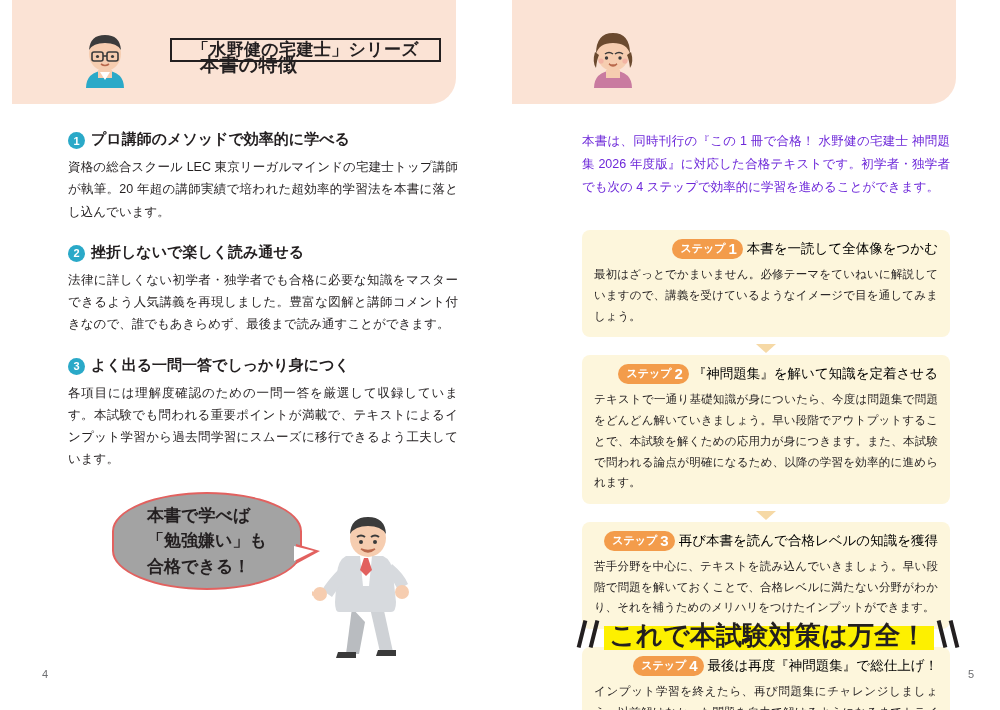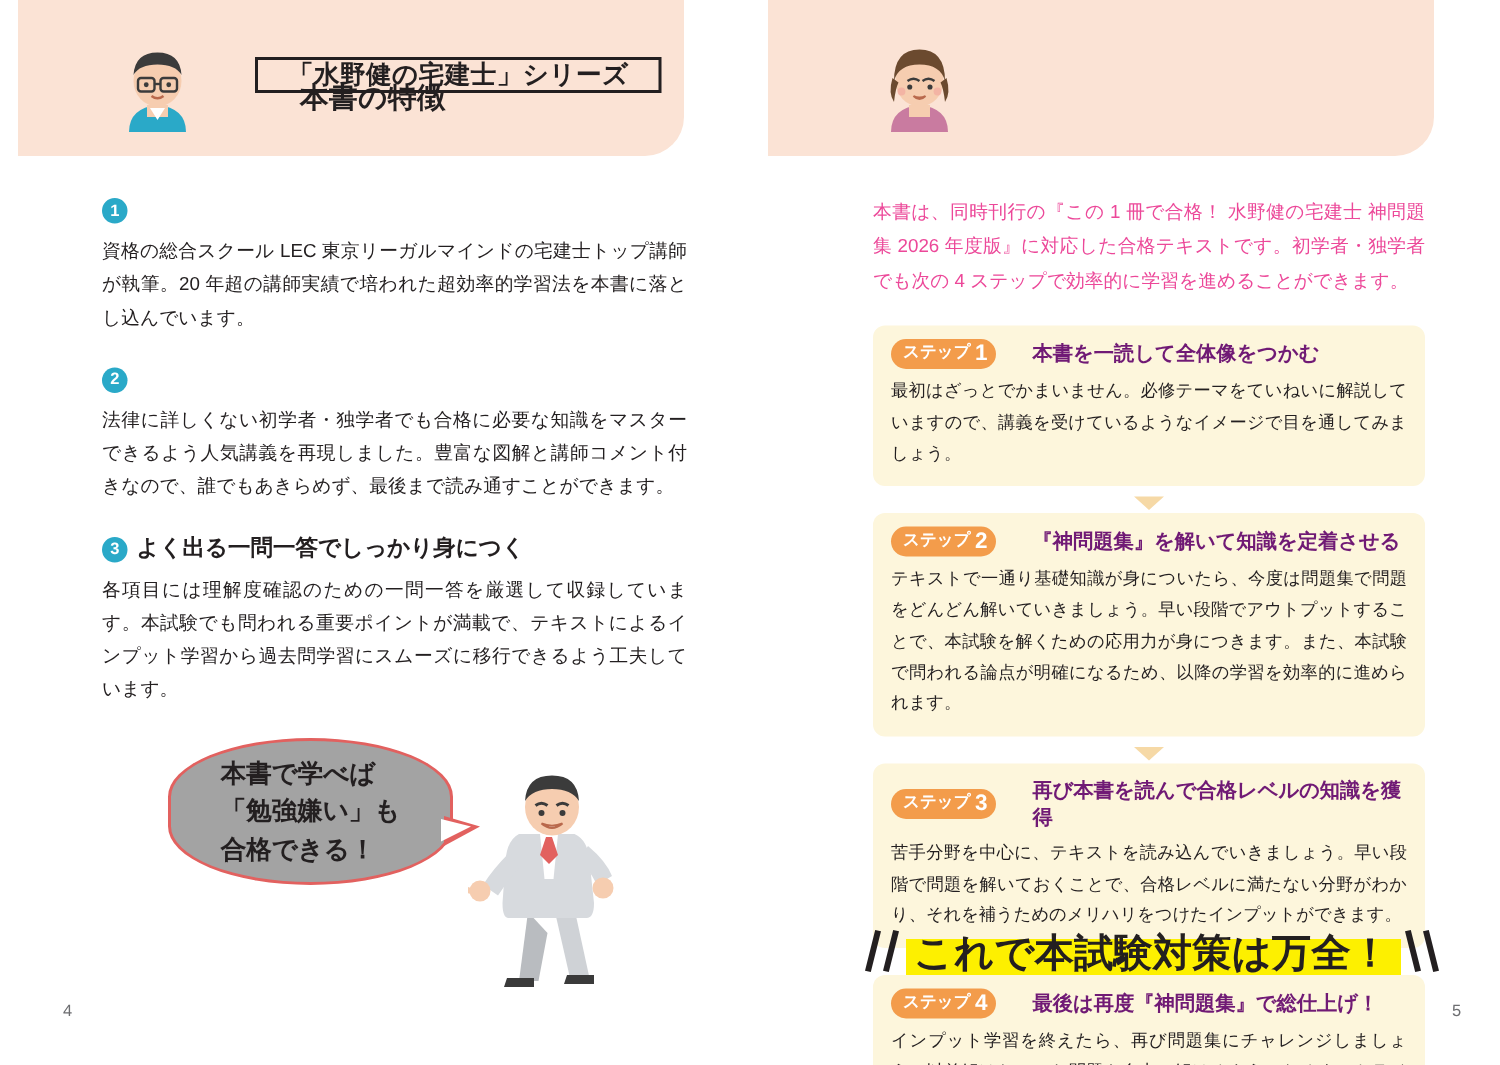--- a/index.html
+++ b/index.html
@@ -99,42 +99,42 @@
     border-top: 5px solid transparent;
     border-bottom: 10px solid transparent;
   }
 
   .teacher { position: absolute; left: 300px; top: 512px; width: 108px; height: 152px; }
 
   
   .rcol { position: absolute; left: 570px; top: 130px; width: 368px; }
   .intro {
     font-size: 12.5px; line-height: 1.85; text-align: justify;
-    color: #ec4899; margin-bottom: 18px;
+    color: #6d28d9; margin-bottom: 31px;
   }
 
   .step-box {
     background: #fdf6dc;
     border-radius: 8px;
     padding: 9px 12px 11px 12px;
     margin-bottom: 9px;
   }
-  .step-head { display: flex; align-items: center; gap: 24px; margin-bottom: 5px; }
+  .step-head { display: flex; align-items: center; gap: 4px; margin-bottom: 5px; justify-content: flex-end; }
   .step-pill {
     flex: none;
     background: #f39c4b;
     color: #fff;
     font-size: 11px; font-weight: bold;
     border-radius: 11px;
     padding: 2px 6px 3px 8px;
     display: flex; align-items: center; gap: 3px;
     line-height: 1;
   }
   .step-pill .snum { font-size: 15px; font-weight: bold; line-height: 1; }
-  .step-title { font-size: 13.5px; font-weight: bold; color: #701a75; }
+  .step-title { font-size: 13.5px; font-weight: normal; color: #000000; }
   .step-body { font-size: 11.5px; line-height: 1.8; color: #231f20; text-align: justify; }
 
   .arrow-down {
     width: 0; height: 0; margin: -2px auto 2px auto;
     border-left: 10px solid transparent;
     border-right: 10px solid transparent;
     border-top: 9px solid #f6d9a6;
   }
 
   
@@ -186,27 +186,29 @@
       <path d="M26 46 l5 8 l5 -8 z" fill="#ffffff"></path>
     </svg>
 
     <div class="banner-title title-l">本書の特徴</div>
 
     <div class="lcol">
 
       <div class="feat">
         <div class="feat-head">
           <span class="num-circle">1</span>
+          <span>プロ講師のメソッドで効率的に学べる</span>
         </div>
         <div class="feat-body">資格の総合スクール LEC 東京リーガルマインドの宅建士トップ講師が執筆。20 年超の講師実績で培われた超効率的学習法を本書に落とし込んでいます。</div>
       </div>
 
       <div class="feat">
         <div class="feat-head">
           <span class="num-circle">2</span>
+          <span>挫折しないで楽しく読み通せる</span>
         </div>
         <div class="feat-body">法律に詳しくない初学者・独学者でも合格に必要な知識をマスターできるよう人気講義を再現しました。豊富な図解と講師コメント付きなので、誰でもあきらめず、最後まで読み通すことができます。</div>
       </div>
 
       <div class="feat">
         <div class="feat-head">
           <span class="num-circle">3</span>
           <span>よく出る一問一答でしっかり身につく</span>
         </div>
         <div class="feat-body">各項目には理解度確認のための一問一答を厳選して収録しています。本試験でも問われる重要ポイントが満載で、テキストによるインプット学習から過去問学習にスムーズに移行できるよう工夫しています。</div>

